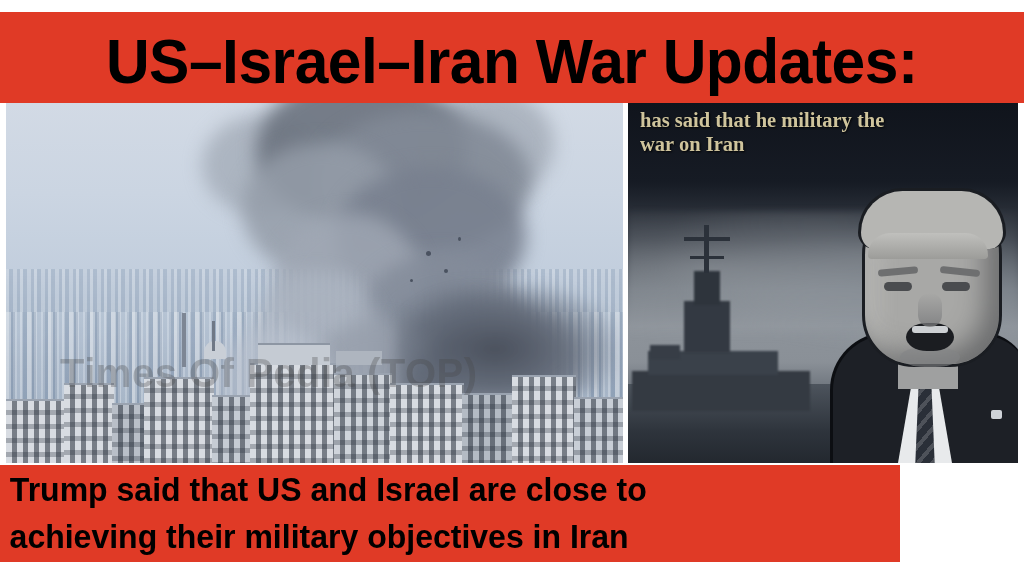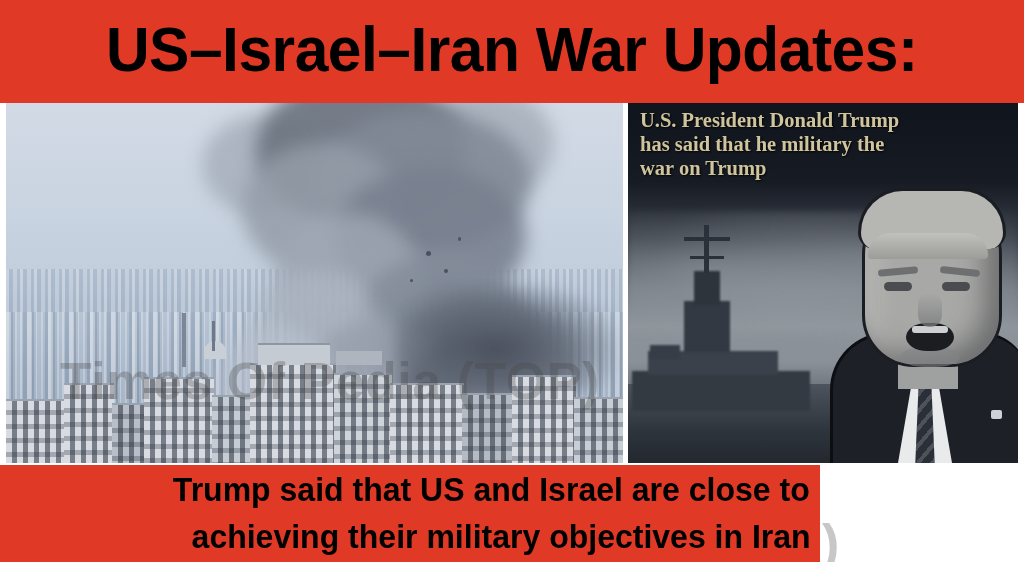--- a/index.html
+++ b/index.html
@@ -16,21 +16,21 @@
     width: 1024px;
     height: 576px;
     background: #ffffff;
     overflow: hidden;
   }
 
   
   .title-band {
     position: absolute;
     left: 0;
-    top: 0;
+    top: 12px;
     width: 1024px;
     height: 103px;
     background: #E03A26;
     display: flex;
     align-items: center;
     justify-content: center;
   }
   .title-text {
     font-family: "Liberation Sans", sans-serif;
     font-weight: bold;
@@ -505,40 +505,40 @@
     text-shadow: 1px 1px 2px rgba(0,0,0,0.9);
     margin: 6px 0 0 0;
     letter-spacing: 0.3px;
   }
 
   
   .watermark {
     position: absolute;
     font-family: "Liberation Sans", sans-serif;
     font-weight: bold;
-    font-size: 52px;
+    font-size: 40px;
     color: rgba(70,70,70,0.30);
     white-space: nowrap;
     pointer-events: none;
     letter-spacing: 0.5px;
   }
   .wm-1 { left: 60px;  top: 248px; }
   .wm-2 { left: 300px; top: 410px; }
 
   
   .caption-band {
     position: absolute;
     left: 0;
     top: 465px;
-    width: 820px;
+    width: 900px;
     height: 97px;
     background: #E03A26;
     display: flex;
     flex-direction: column;
-    align-items: flex-end;
+    align-items: flex-start;
     justify-content: center;
   }
   .caption-line {
     font-family: "Liberation Sans", sans-serif;
     font-weight: bold;
     font-size: 33px;
     line-height: 1.42;
     color: #000000;
     white-space: nowrap;
     transform: scaleX(0.97);
@@ -637,23 +637,22 @@
         <div class="t-nose"></div>
         <div class="t-eye l"></div>
         <div class="t-eye r"></div>
         <div class="t-brow l"></div>
         <div class="t-brow r"></div>
         <div class="t-hair"></div>
         <div class="t-hair-sweep"></div>
       </div>
 
       <div class="r-overlay">
-        <p class="r-line-serif">U.S. President Donald Trump</p>
         <p class="r-line-serif">has said that he military the</p>
-        <p class="r-line-serif">war on Trump</p>
+        <p class="r-line-serif">war on Iran</p>
       </div>
     </div>
 
     <div class="watermark wm-1">Times Of Pedia (TOP)</div>
     <div class="watermark wm-2">Times Of Pedia (TOP)</div>
   </div>
 
   <div class="caption-band">
     <div class="caption-line">Trump said that US and Israel are close to</div>
     <div class="caption-line">achieving their military objectives in Iran</div>

